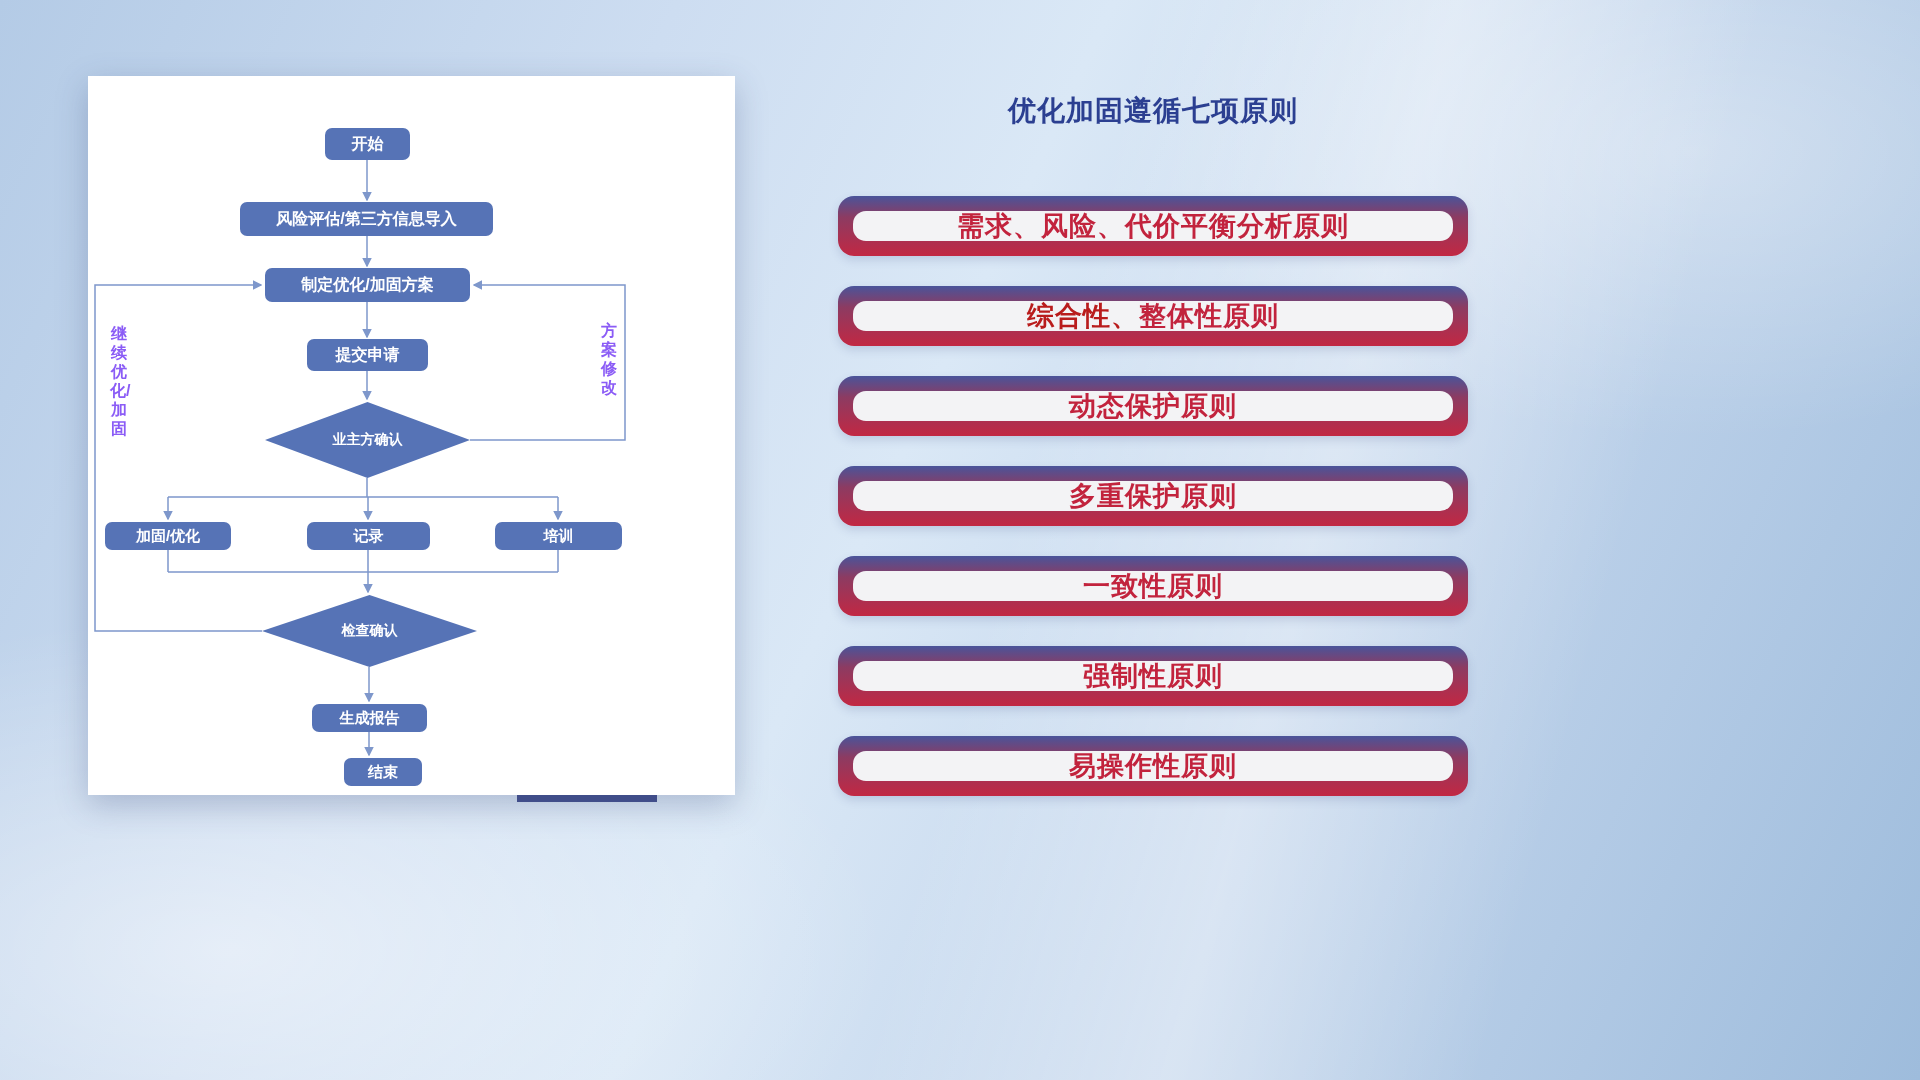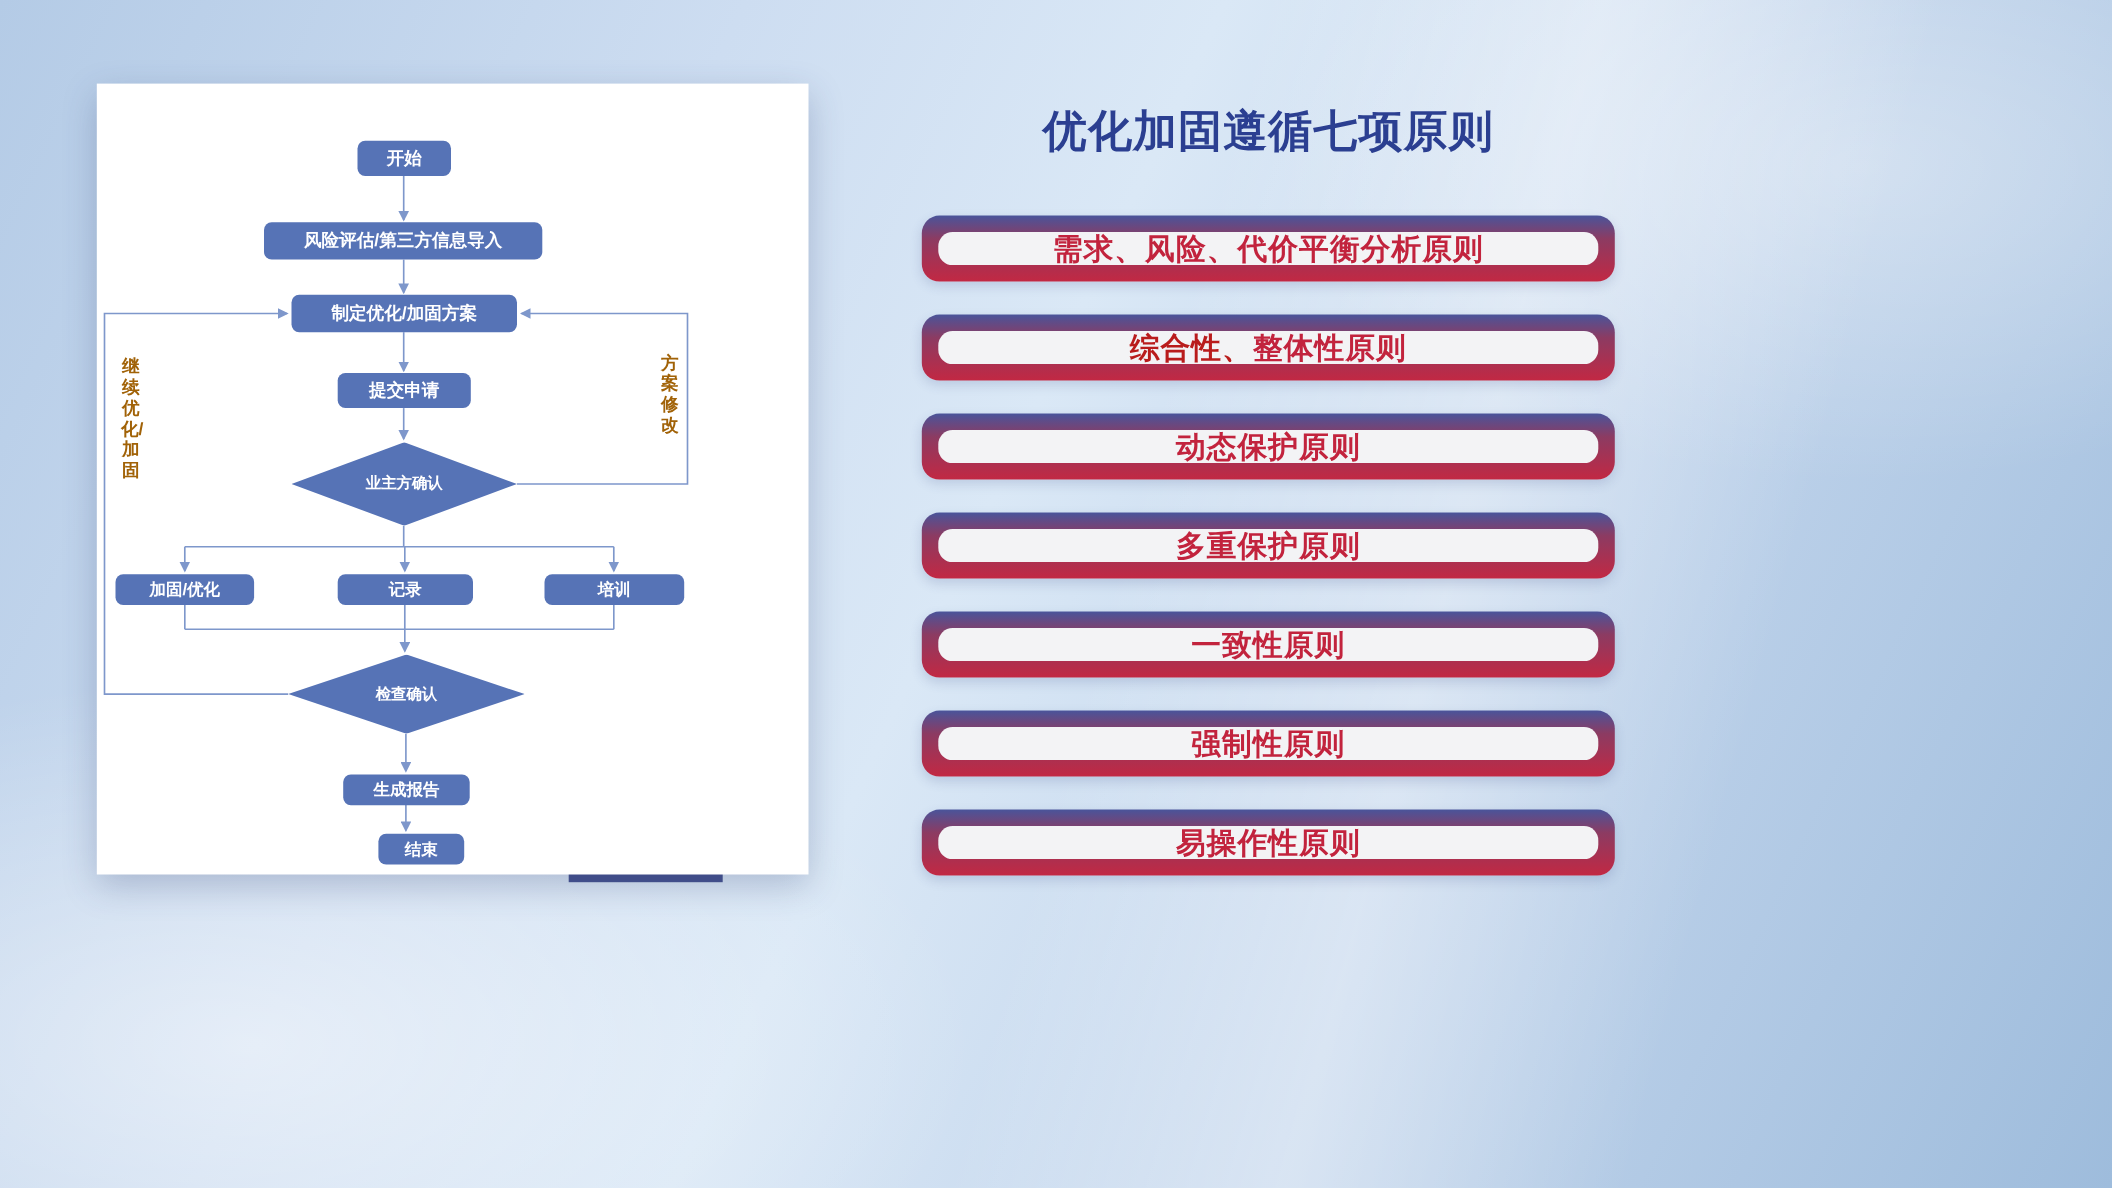--- a/index.html
+++ b/index.html
@@ -35,27 +35,27 @@
   #n-submit    { left:219px; top:263px; width:121px; height:32px; }
   #d-owner     { left:177px; top:326px; width:205px; height:76px; }
   #n-reinforce { left:17px;  top:446px; width:126px; height:28px; font-size:15px; }
   #n-record    { left:219px; top:446px; width:123px; height:28px; font-size:15px; }
   #n-training  { left:407px; top:446px; width:127px; height:28px; font-size:15px; }
   #d-check     { left:174px; top:519px; width:215px; height:72px; }
   #n-report    { left:224px; top:628px; width:115px; height:28px; font-size:15px; }
   #n-end       { left:256px; top:682px; width:78px;  height:28px; font-size:15px; }
 
   .vlabel { position:absolute; width:18px; word-break:break-all; text-align:center;
-    font-size:16px; line-height:19px; font-weight:bold; color:#a16207; z-index:3; }
+    font-size:16px; line-height:19px; font-weight:bold; color:#8b5cf6; z-index:3; }
   #vl-continue { left:22px;  top:248px; }
   #vl-revise   { left:512px; top:245px; }
 
   
   .title { position:absolute; left:838px; top:92px; width:630px; text-align:center;
-    font-size:40px; font-weight:bold; color:#2b3f91; letter-spacing:1px; }
+    font-size:28px; font-weight:bold; color:#2b3f91; letter-spacing:1px; }
   .principles { position:absolute; left:838px; top:196px; width:630px; }
   .p-box { width:630px; height:60px; border-radius:16px; padding:15px; margin-bottom:30px;
     background:linear-gradient(180deg,#4a549a 0%,#8c3b62 35%,#c22843 100%);
     box-shadow:0 4px 10px rgba(60,80,140,.18); }
   .p-inner { width:100%; height:100%; border-radius:13px; background:#f3f3f5;
     display:flex; align-items:center; justify-content:center;
     font-size:27px; font-weight:bold; letter-spacing:1px; }
   .seg-red  { color:#c2233d; }
   .seg-navy { color:#b91c1c; }
 </style>

